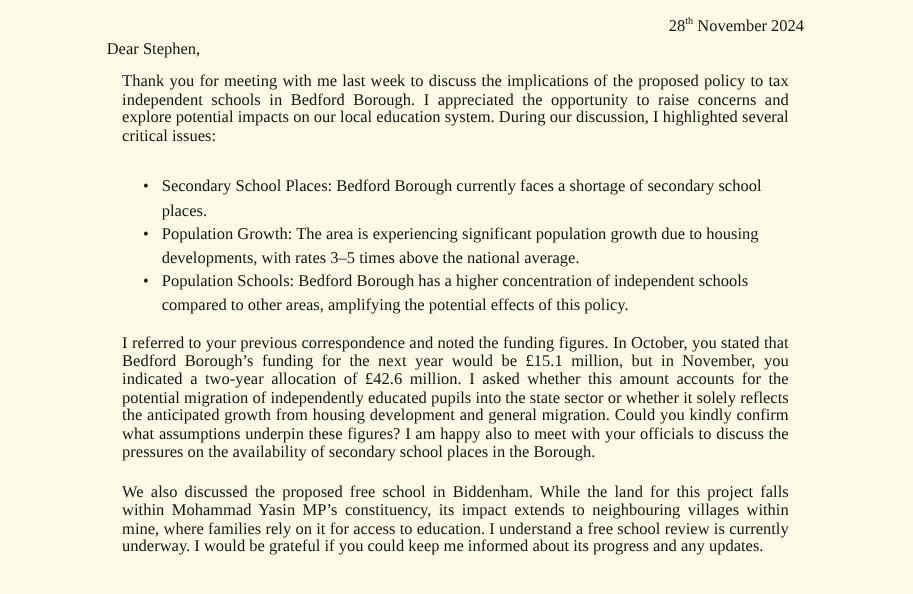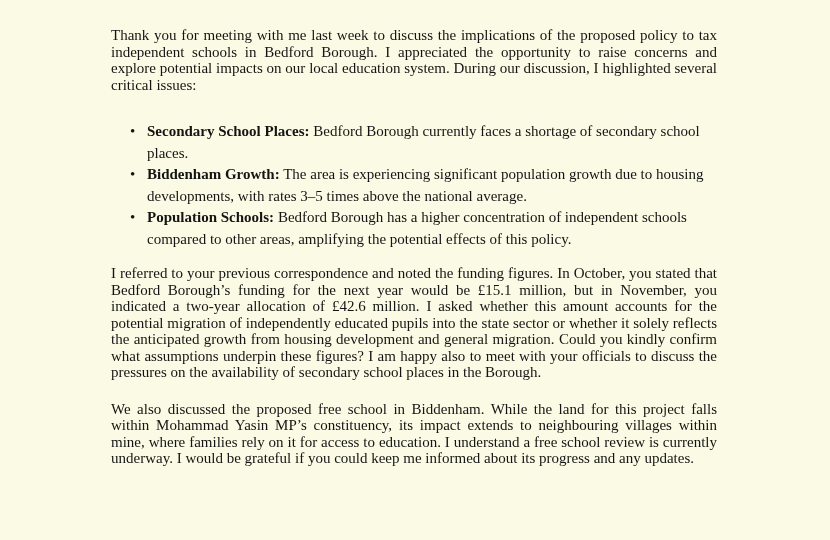--- a/index.html
+++ b/index.html
@@ -52,41 +52,43 @@
     padding-left: 50px;
     line-height: 21.5px;
     text-align: left;
   }
   ul.issues li .bullet-marker {
     position: absolute;
     left: 33px;
     top: 0;
   }
   ul.issues li strong {
-    font-weight: bold;
+    font-weight: normal;
   }
 </style>
 </head>
 <body>
 
 <div class="page">
 
+  <div class="date-line"><span>28</span><sup>th</sup><span> November 2024</span></div>
 
+  <div class="salutation">Dear Stephen,</div>
 
   <p class="para para-1">Thank you for meeting with me last week to discuss the implications of the proposed policy to tax independent schools in Bedford Borough. I appreciated the opportunity to raise concerns and explore potential impacts on our local education system. During our discussion, I highlighted several critical issues:</p>
 
   <ul class="issues">
     <li>
       <span class="bullet-marker">•</span>
       <strong>Secondary School Places:</strong>
       <span>Bedford Borough currently faces a shortage of secondary school places.</span>
     </li>
     <li>
       <span class="bullet-marker">•</span>
-      <strong>Biddenham Growth:</strong>
+      <strong>Population Growth:</strong>
       <span>The area is experiencing significant population growth due to housing developments, with rates 3–5 times above the national average.</span>
     </li>
     <li>
       <span class="bullet-marker">•</span>
       <strong>Population Schools:</strong>
       <span>Bedford Borough has a higher concentration of independent schools compared to other areas, amplifying the potential effects of this policy.</span>
     </li>
   </ul>
 
   <p class="para para-2">I referred to your previous correspondence and noted the funding figures. In October, you stated that Bedford Borough’s funding for the next year would be £15.1 million, but in November, you indicated a two-year allocation of £42.6 million. I asked whether this amount accounts for the potential migration of independently educated pupils into the state sector or whether it solely reflects the anticipated growth from housing development and general migration. Could you kindly confirm what assumptions underpin these figures? I am happy also to meet with your officials to discuss the pressures on the availability of secondary school places in the Borough.</p>

